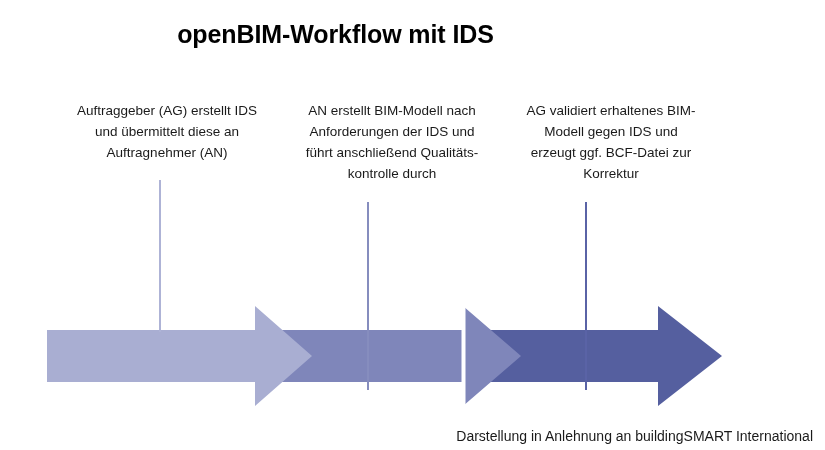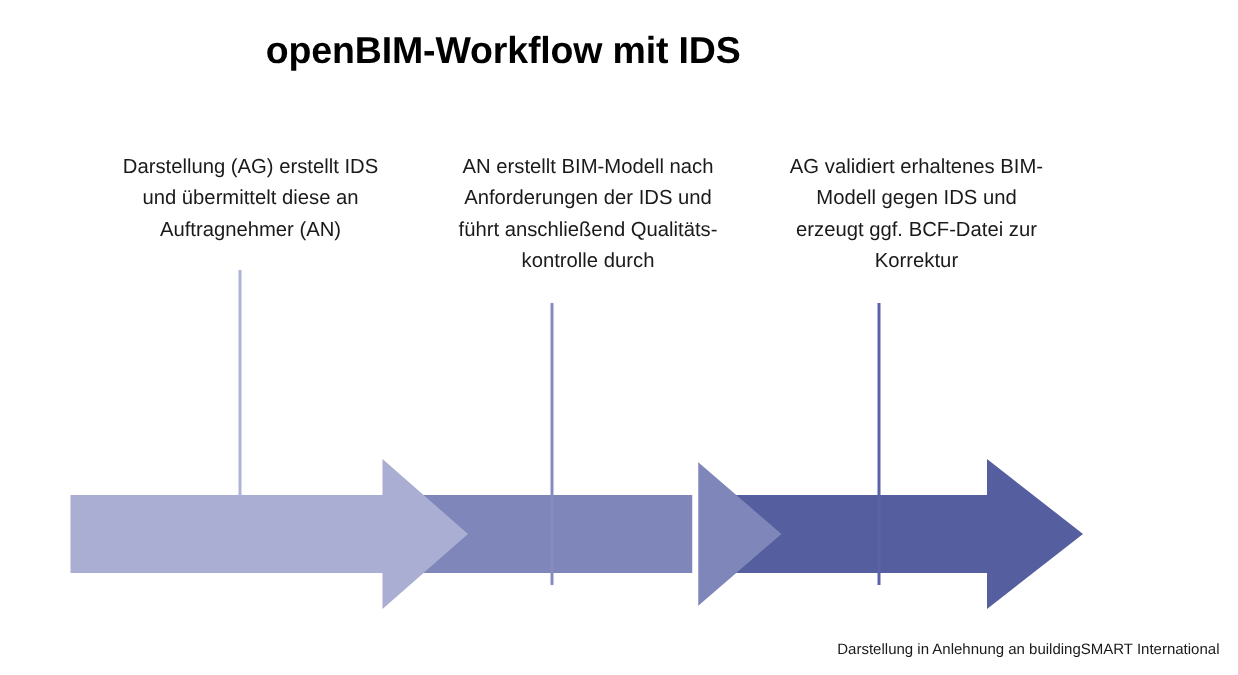--- a/index.html
+++ b/index.html
@@ -62,21 +62,21 @@
     top: 0;
     width: 825px;
     height: 450px;
   }
 
   
   #attribution {
     position: absolute;
     right: 12px;
     top: 428px;
-    font-size: 10px;
+    font-size: 14px;
     color: #1a1a1a;
     text-align: right;
     margin-left: 29px;
   }
 </style>
 </head>
 <body>
 
 <div id="canvas">
 
@@ -90,21 +90,21 @@
 
     <rect x="461.5" y="303" width="4" height="106" fill="#ffffff"></rect>
 
     <polygon points="47,330 255,330 255,306 312,356 255,406 255,382 47,382" fill="#a9aed2"></polygon>
   </svg>
 
   <div id="connector-line-1" class="connector-line"></div>
   <div id="connector-line-2" class="connector-line"></div>
   <div id="connector-line-3" class="connector-line"></div>
 
-  <div id="step-caption-1" class="step-caption">Darstellung (AG) erstellt IDS
+  <div id="step-caption-1" class="step-caption">Auftraggeber (AG) erstellt IDS
 und übermittelt diese an
 Auftragnehmer (AN)</div>
   <div id="step-caption-3" class="step-caption">AG validiert erhaltenes BIM-
 Modell gegen IDS und
 erzeugt ggf. BCF-Datei zur
 Korrektur</div>
   <div id="step-caption-2" class="step-caption">AN erstellt BIM-Modell nach
 Anforderungen der IDS und
 führt anschließend Qualitäts-
 kontrolle durch</div>

